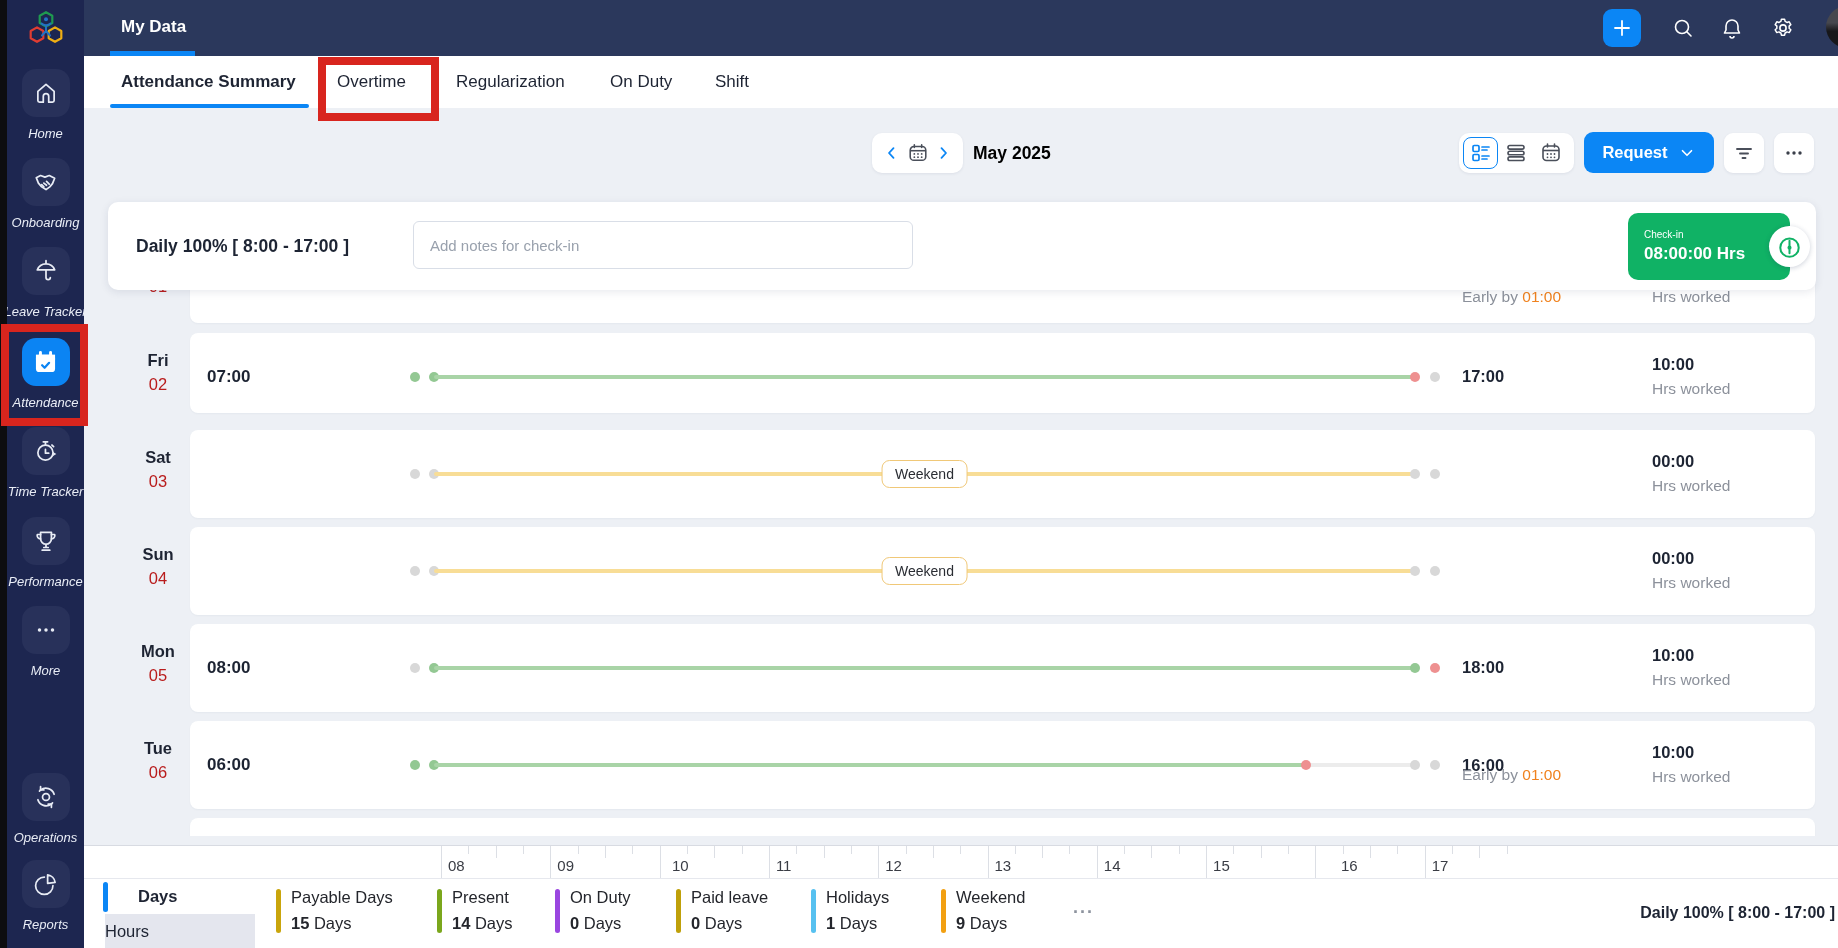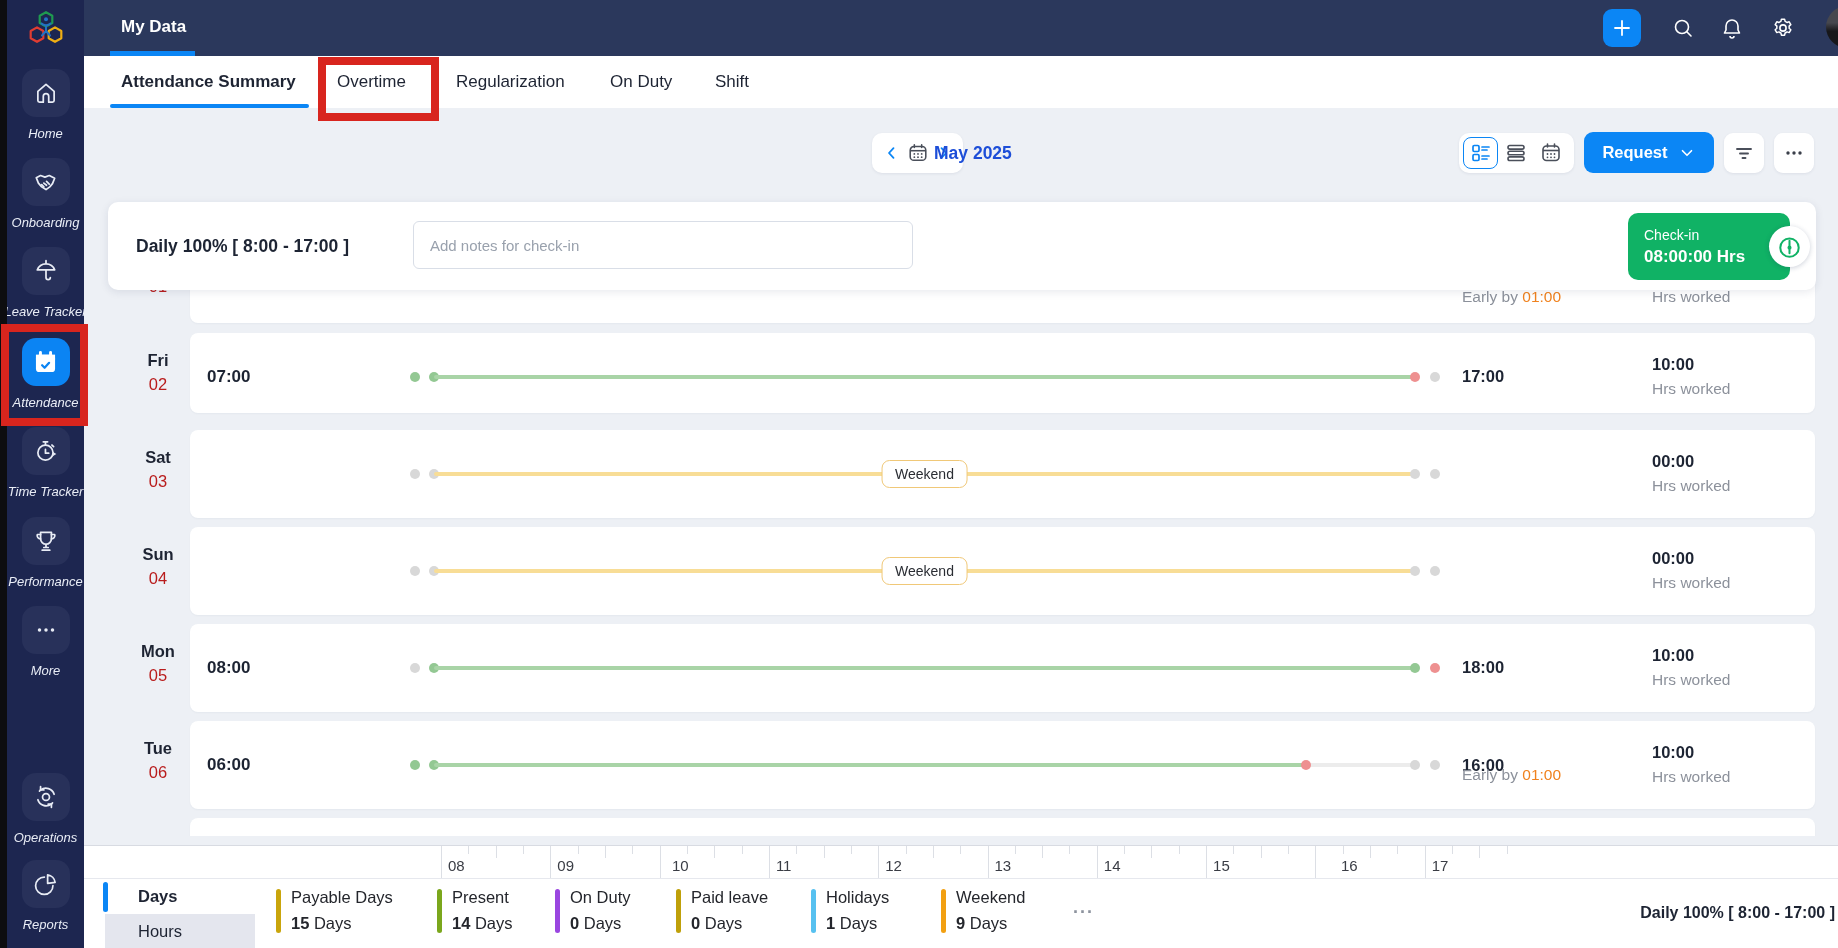--- a/index.html
+++ b/index.html
@@ -28,34 +28,34 @@
   
   #tabbar { left:84px; top:56px; width:1754px; height:52px; background:#ffffff; z-index:4; }
   .tab { position:absolute; top:0; height:52px; display:flex; align-items:center; font-size:17px; color:#1e2433; cursor:pointer; }
   .tab.active { font-weight:bold; }
   .tab-underline { position:absolute; left:26px; bottom:0; width:199px; height:4px; background:#0b86f5; border-radius:2px; }
 
   
   #toolbar { left:84px; top:108px; width:1754px; height:88px; z-index:2; }
   #datenav { position:absolute; left:788px; top:25px; width:91px; height:40px; background:#fff; border-radius:10px; box-shadow:0 1px 3px rgba(25,39,80,.08); display:flex; align-items:center; justify-content:space-between; padding:0 11px; }
   .chev-btn { background:none; border:none; cursor:pointer; display:flex; align-items:center; padding:0; }
-  #month-label { position:absolute; left:850px; top:25px; height:40px; display:flex; align-items:center; font-size:17.5px; font-weight:bold; color:#1d4ed8; }
+  #month-label { position:absolute; left:889px; top:25px; height:40px; display:flex; align-items:center; font-size:17.5px; font-weight:bold; color:#000000; }
   #viewgroup { position:absolute; left:1375px; top:25px; width:115px; height:40px; background:#fff; border-radius:10px; box-shadow:0 1px 3px rgba(25,39,80,.08); display:flex; align-items:center; padding:0 4px; }
   .view-btn { width:35px; height:32px; border:none; background:none; border-radius:8px; display:flex; align-items:center; justify-content:center; cursor:pointer; }
   .view-btn.selected { border:1.5px solid #0b86f5; background:#fff; }
   #request-btn { position:absolute; left:1500px; top:24px; width:130px; height:41px; background:#0b86f5; color:#fff; border:none; border-radius:9px; font-size:16.5px; font-weight:bold; font-family:inherit; display:flex; align-items:center; justify-content:center; gap:10px; cursor:pointer; }
   .sq-btn { position:absolute; top:25px; width:40px; height:40px; background:#fff; border:none; border-radius:9px; box-shadow:0 1px 3px rgba(25,39,80,.08); display:flex; align-items:center; justify-content:center; cursor:pointer; }
 
   
   #checkin-card { left:108px; top:202px; width:1708px; height:88px; background:#fff; border-radius:10px; box-shadow:0 2px 8px rgba(25,39,80,.1); z-index:3; }
   #shift-title { position:absolute; left:28px; top:34px; font-size:17.5px; font-weight:bold; color:#1d2433; }
   #notes-input { position:absolute; left:305px; top:19px; width:500px; height:48px; border:1px solid #d9dee7; border-radius:6px; font-size:15px; font-family:inherit; color:#3b4252; padding:0 16px; outline:none; }
   #notes-input::placeholder { color:#99a1ad; }
   #checkin-btn { position:absolute; left:1520px; top:11px; width:162px; height:67px; background:#10b265; border:none; border-radius:10px; color:#fff; text-align:left; padding-left:16px; cursor:pointer; font-family:inherit; }
-  #checkin-btn .l1 { display:block; font-size:14px; margin-bottom:4px; }
+  #checkin-btn .l1 { display:block; font-size:10px; margin-bottom:4px; }
   #checkin-btn .l2 { display:block; font-size:17px; font-weight:bold; }
   #checkin-clock { position:absolute; left:1661px; top:24px; width:41px; height:41px; background:#fff; border-radius:50%; box-shadow:0 1px 5px rgba(25,39,80,.22); display:flex; align-items:center; justify-content:center; }
 
   
   #rows { left:84px; top:0; width:1754px; height:948px; z-index:1; }
   .row-card { position:absolute; left:106px; width:1625px; background:#fff; border-radius:8px; box-shadow:0 1px 2px rgba(25,39,80,.04); }
   .day-label { position:absolute; width:70px; text-align:center; }
   .day-name { font-size:16.5px; font-weight:bold; color:#1e2433; display:block; }
   .day-num { font-size:16.5px; color:#b91c1c; display:block; margin-top:5px; }
   .t-start { position:absolute; left:17px; font-size:17px; font-weight:600; color:#1d2433; }
@@ -75,21 +75,21 @@
   .ax-tick { position:absolute; top:0; width:1px; background:#dcdfe5; }
   .ax-label { position:absolute; top:11px; font-size:15px; color:#3a3d45; }
 
   
   #summary { left:84px; top:878px; width:1754px; height:70px; background:#fff; border-top:1px solid #e6e8ee; z-index:2; }
   #unit-switch { position:absolute; left:21px; top:0; width:150px; height:70px; }
   .unit-tab { position:absolute; left:0; width:150px; height:35px; display:flex; align-items:center; cursor:pointer; font-size:16.5px; color:#1e2433; }
   .unit-tab .bar { width:5px; height:30px; border-radius:3px; background:#0b86f5; margin-right:30px; margin-left:-2px; visibility:hidden; }
   .unit-tab.active { font-weight:bold; }
   .unit-tab.active .bar { visibility:visible; }
-  .unit-tab.inactive { background:#e4e6ee; padding-left:33px; }
+  .unit-tab.inactive { background:#e4e6ee; }
   .stat { position:absolute; top:9px; height:52px; }
   .stat .sbar { position:absolute; left:0; top:1px; width:5px; height:44px; border-radius:3px; }
   .stat .stitle { position:absolute; left:15px; top:0; font-size:16.5px; color:#24262c; white-space:nowrap; }
   .stat .sval { position:absolute; left:15px; top:26px; font-size:16.5px; color:#24262c; white-space:nowrap; }
   .stat .sval b { font-weight:bold; }
   #sum-ellipsis { position:absolute; left:989px; top:18px; font-size:18px; font-weight:bold; color:#8d939e; letter-spacing:2px; cursor:pointer; }
   #sum-shift { position:absolute; right:3px; top:25px; font-size:16px; font-weight:bold; color:#1d2433; white-space:nowrap; }
 
   
   .annot { position:absolute; border:8px solid #d8251e; z-index:20; pointer-events:none; }

